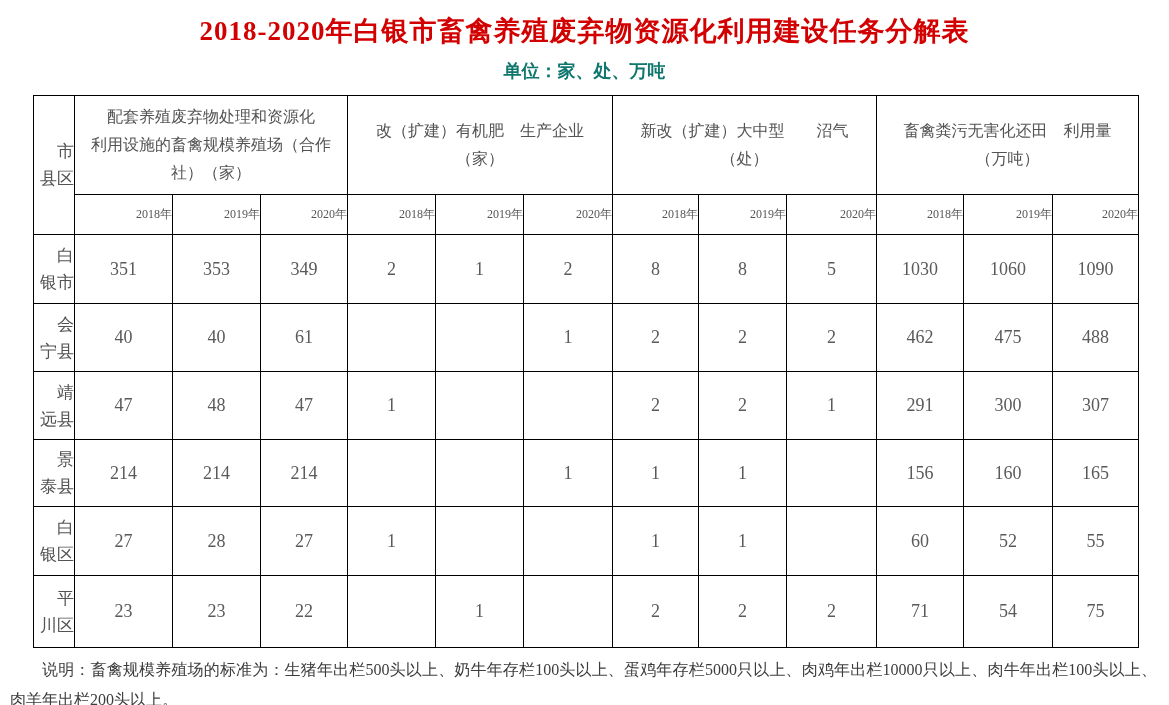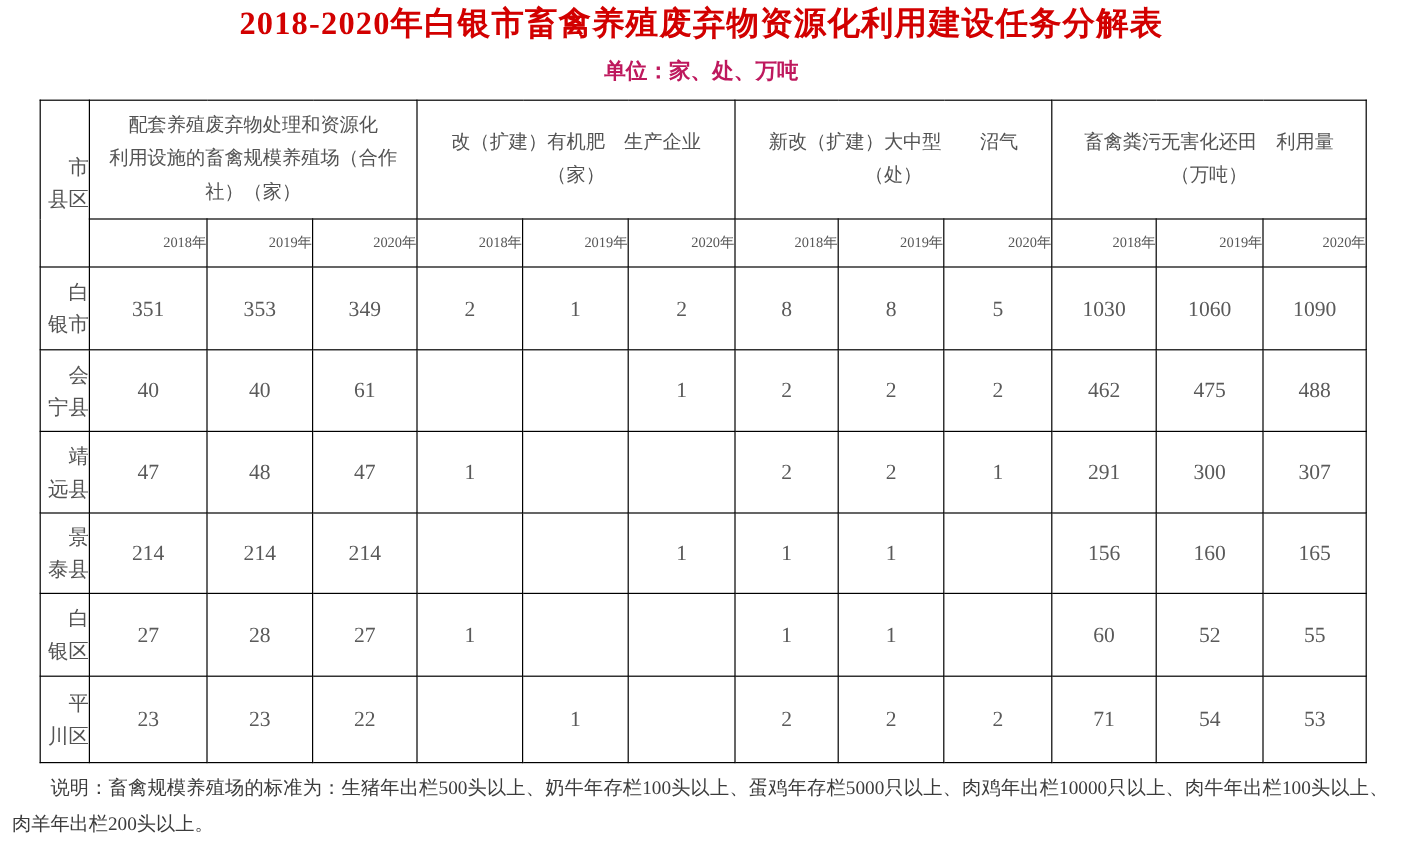--- a/index.html
+++ b/index.html
@@ -3,24 +3,24 @@
 <meta charset="utf-8">
 <style>
   html,body{margin:0;padding:0;background:#ffffff;}
   body{
     width:1169px;height:705px;overflow:hidden;
     font-family:"Liberation Serif","DejaVu Serif",serif;
     -webkit-font-smoothing:antialiased;
   }
   .title{
     text-align:center;color:#d20000;font-size:27px;font-weight:bold;
-    margin:4px 0 0 0;line-height:30px;letter-spacing:1px;
+    margin:16px 0 0 0;line-height:30px;letter-spacing:1px;
   }
   .subtitle{
-    text-align:center;color:#be185d;font-size:18px;font-weight:bold;
+    text-align:center;color:#0f766e;font-size:18px;font-weight:bold;
     margin:15px 0 0 0;line-height:20px;
   }
   table.task{
     border-collapse:collapse;table-layout:fixed;
     margin:14px 0 0 33px;width:1105px;
     color:#565656;
   }
   table.task td{
     border:1px solid #000;overflow:hidden;padding:0;
     vertical-align:middle;
@@ -189,18 +189,18 @@
     <td class="val">23</td>
     <td class="val">22</td>
     <td class="val"></td>
     <td class="val">1</td>
     <td class="val"></td>
     <td class="val">2</td>
     <td class="val">2</td>
     <td class="val">2</td>
     <td class="val">71</td>
     <td class="val">54</td>
-    <td class="val">53</td>
+    <td class="val">75</td>
   </tr>
   </tbody>
 </table>
 
 <p class="note">说明：畜禽规模养殖场的标准为：生猪年出栏500头以上、奶牛年存栏100头以上、蛋鸡年存栏5000只以上、肉鸡年出栏10000只以上、肉牛年出栏100头以上、肉羊年出栏200头以上。</p>
 
 </body></html>

